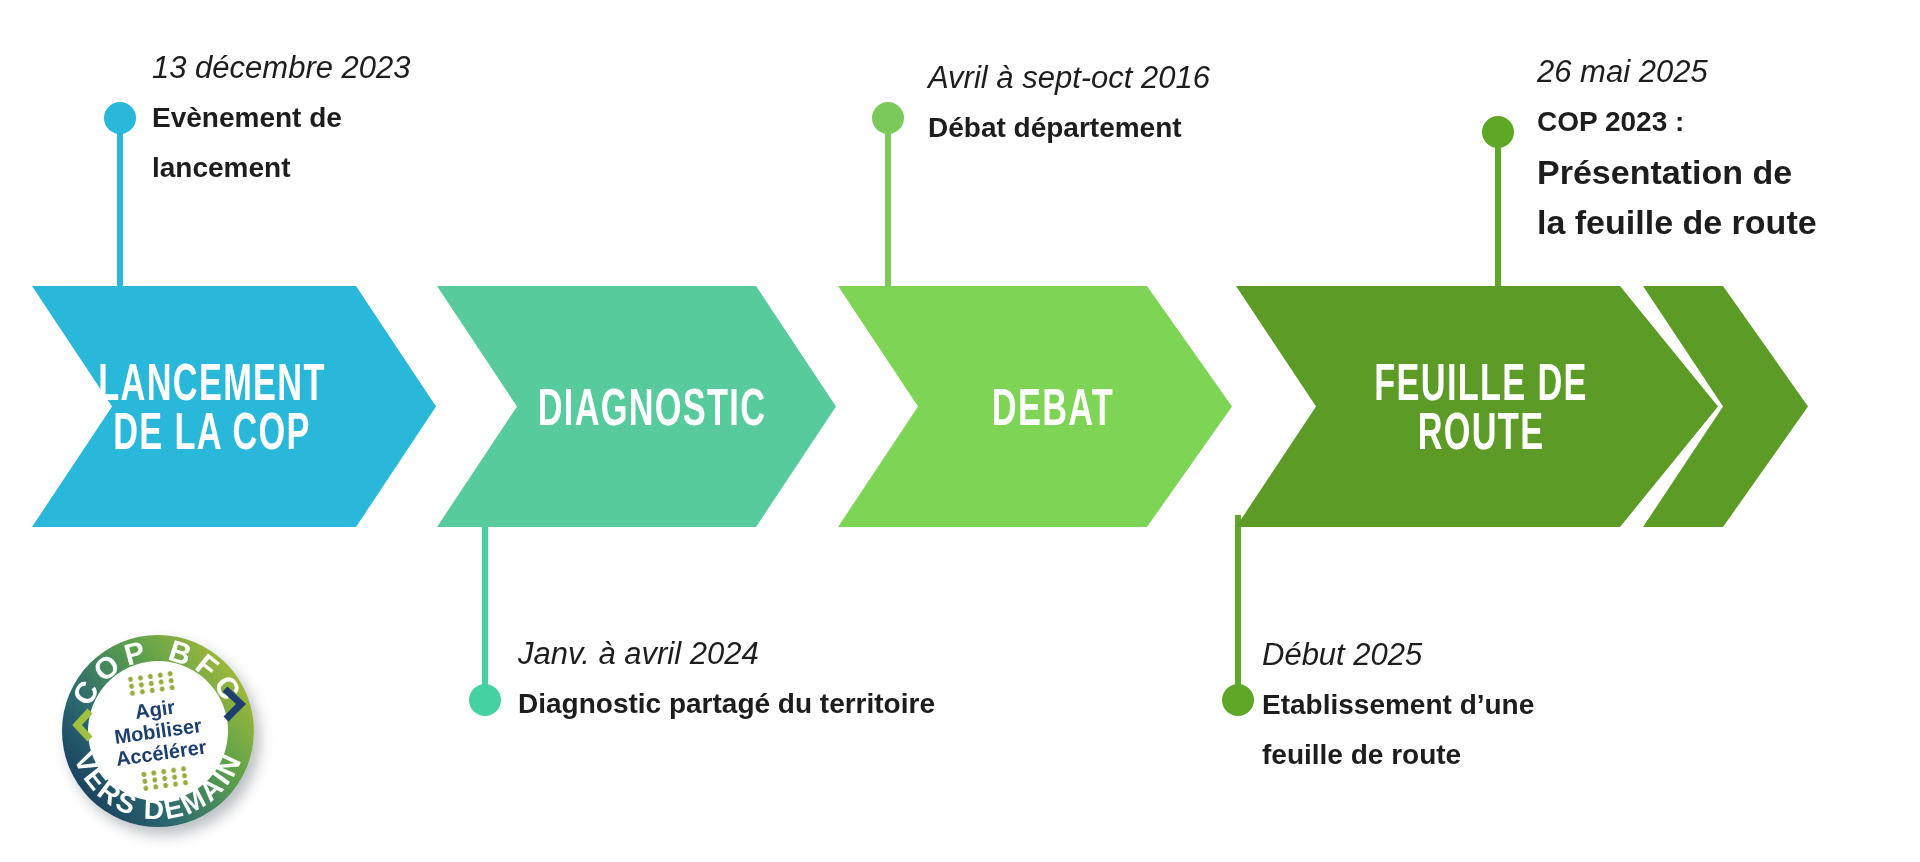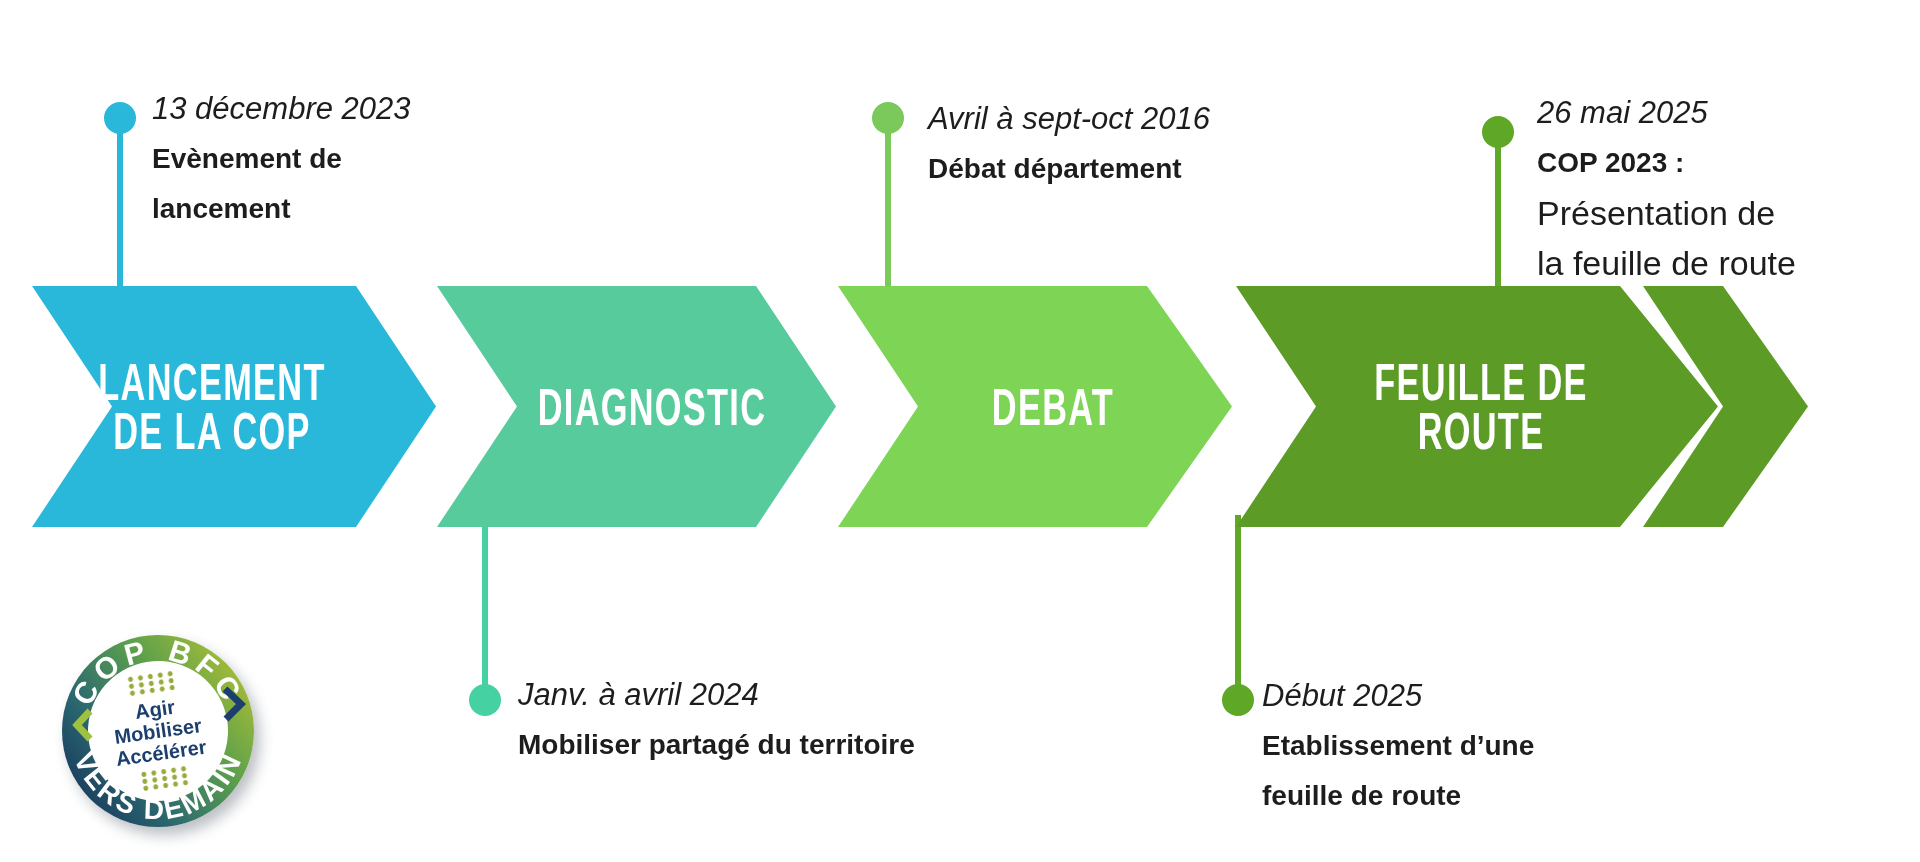--- a/index.html
+++ b/index.html
@@ -6,24 +6,24 @@
   .stage{
     position:relative;width:1920px;height:862px;background:#ffffff;
     overflow:hidden;font-family:"Liberation Sans",sans-serif;color:#1d1d1d;
   }
   .gfx{position:absolute;left:0;top:0;}
   .phase-label{
     position:absolute;transform:translate(-50%,-50%) scaleX(0.66);
     transform-origin:center;color:#ffffff;font-weight:700;font-size:52px;
     letter-spacing:2px;line-height:49px;text-align:center;white-space:pre-line;
   }
-  .annotation{position:absolute;margin-top:41px;}
+  .annotation{position:absolute;}
   .a-date{font-style:italic;font-size:31px;line-height:50px;font-weight:400;white-space:pre-line;}
   .a-title{font-weight:700;font-size:28px;line-height:50px;white-space:pre-line;}
-  .a-body{font-weight:400;font-size:34px;line-height:50px;white-space:pre-line;}
+  .a-body{font-weight:700;font-size:34px;line-height:50px;white-space:pre-line;}
 
   
   .logo{
     position:absolute;left:62px;top:635px;width:192px;height:192px;border-radius:50%;
     background:linear-gradient(52deg,#16365c 8%,#2c6a70 34%,#5ca04b 62%,#a9bd38 90%);
     box-shadow:6px 8px 14px rgba(45,55,70,.32);
   }
   .logo-inner{
     position:absolute;inset:26px;border-radius:50%;background:#ffffff;
     display:flex;flex-direction:column;align-items:center;justify-content:center;
@@ -88,21 +88,21 @@
 
   <div class="annotation" style="left:1537px;top:47px">
     <div class="a-date">26 mai 2025</div>
     <div class="a-title">COP 2023 :</div>
     <div class="a-body">Présentation de
 la feuille de route</div>
   </div>
 
   <div class="annotation" style="left:518px;top:629px">
     <div class="a-date">Janv. à avril 2024</div>
-    <div class="a-title">Mobiliser partagé du territoire</div>
+    <div class="a-title">Diagnostic partagé du territoire</div>
   </div>
 
   <div class="annotation" style="left:1262px;top:630px">
     <div class="a-date">Début 2025</div>
     <div class="a-title">Etablissement d’une
 feuille de route</div>
   </div>
 
   <div class="logo">
     <div class="logo-inner">

